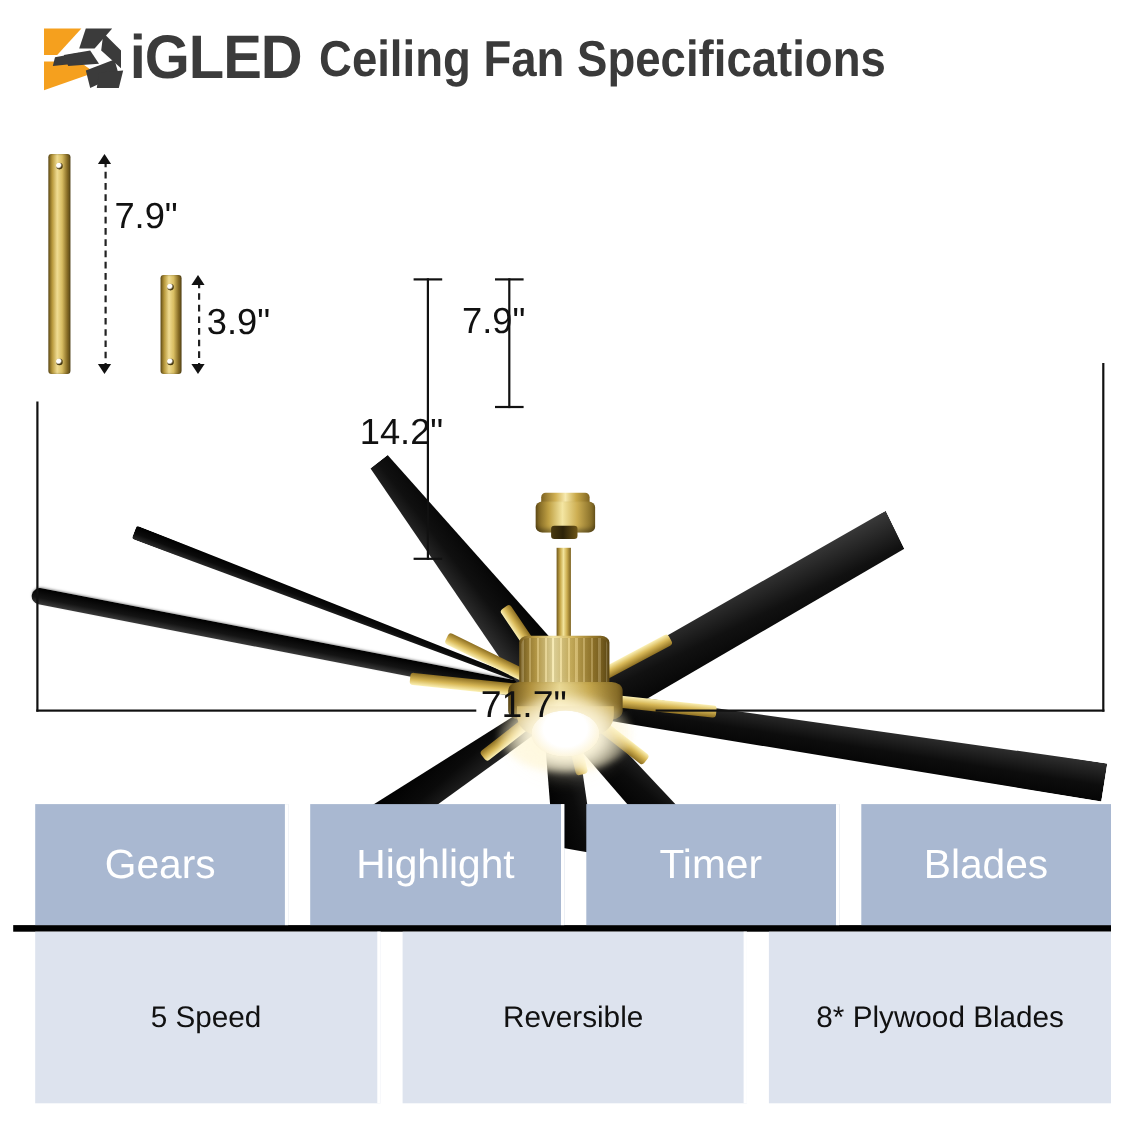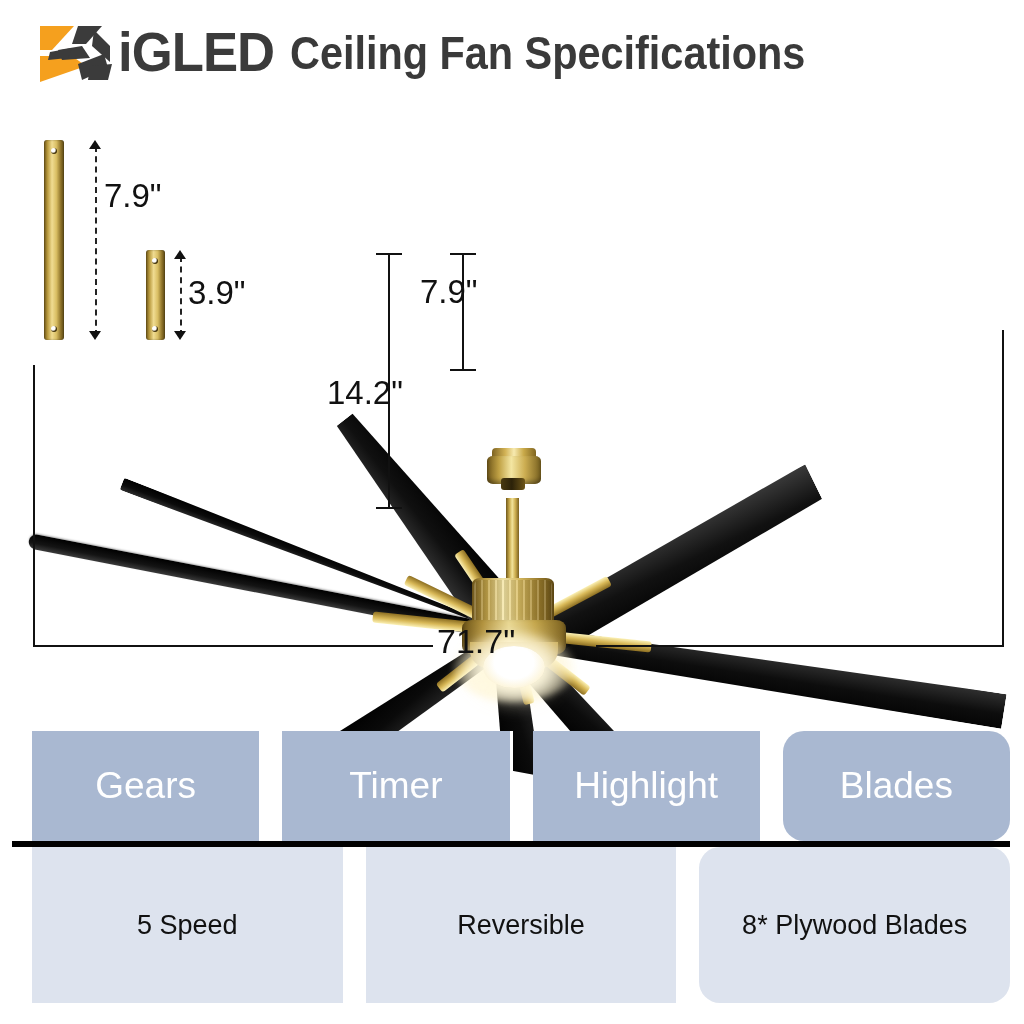--- a/index.html
+++ b/index.html
@@ -98,21 +98,21 @@
   .bracket-br{position:absolute;left:596px;top:645px;width:408px;height:2px;background:#111;}
   .width-label{position:absolute;left:437px;top:622px;font-size:34px;color:#111;}
 
   
   .spec-table{position:absolute;left:12px;top:731px;width:998px;}
   .trow{display:flex;width:998px;}
   .thead .tcell{background:#a9b8d1;color:#ffffff;height:110px;}
   .tbody .tcell{background:#dde3ee;color:#111111;height:156px;}
   .tcell{flex:1 1 0;display:flex;align-items:center;justify-content:center;
     box-sizing:border-box;border-right:3px solid #ffffff;font-size:34px;text-align:center;margin-left:20px;}
-  .tcell:last-child{border-right:none;border-radius:21px;}
+  .tcell:last-child{border-right:none;}
   .thead .tcell{font-size:37px;}
   .tbody .tcell{font-size:27px;}
   .tbody{border-top:6px solid #000000;}
 </style>
 </head>
 <body>
 
 <div class="page">
 
   <div class="header">
@@ -275,22 +275,22 @@
     <div class="bracket-l"></div>
     <div class="bracket-r"></div>
     <div class="bracket-bl"></div>
     <div class="bracket-br"></div>
     <div class="width-label">71.7"</div>
   </div>
 
   <div class="spec-table">
     <div class="trow thead">
       <div class="tcell">Gears</div>
+      <div class="tcell">Highlight</div>
       <div class="tcell">Timer</div>
-      <div class="tcell">Highlight</div>
       <div class="tcell">Blades</div>
     </div>
     <div class="trow tbody">
       <div class="tcell">5 Speed</div>
       <div class="tcell">Reversible</div>
       <div class="tcell">8* Plywood Blades</div>
     </div>
   </div>
 
 </div>

